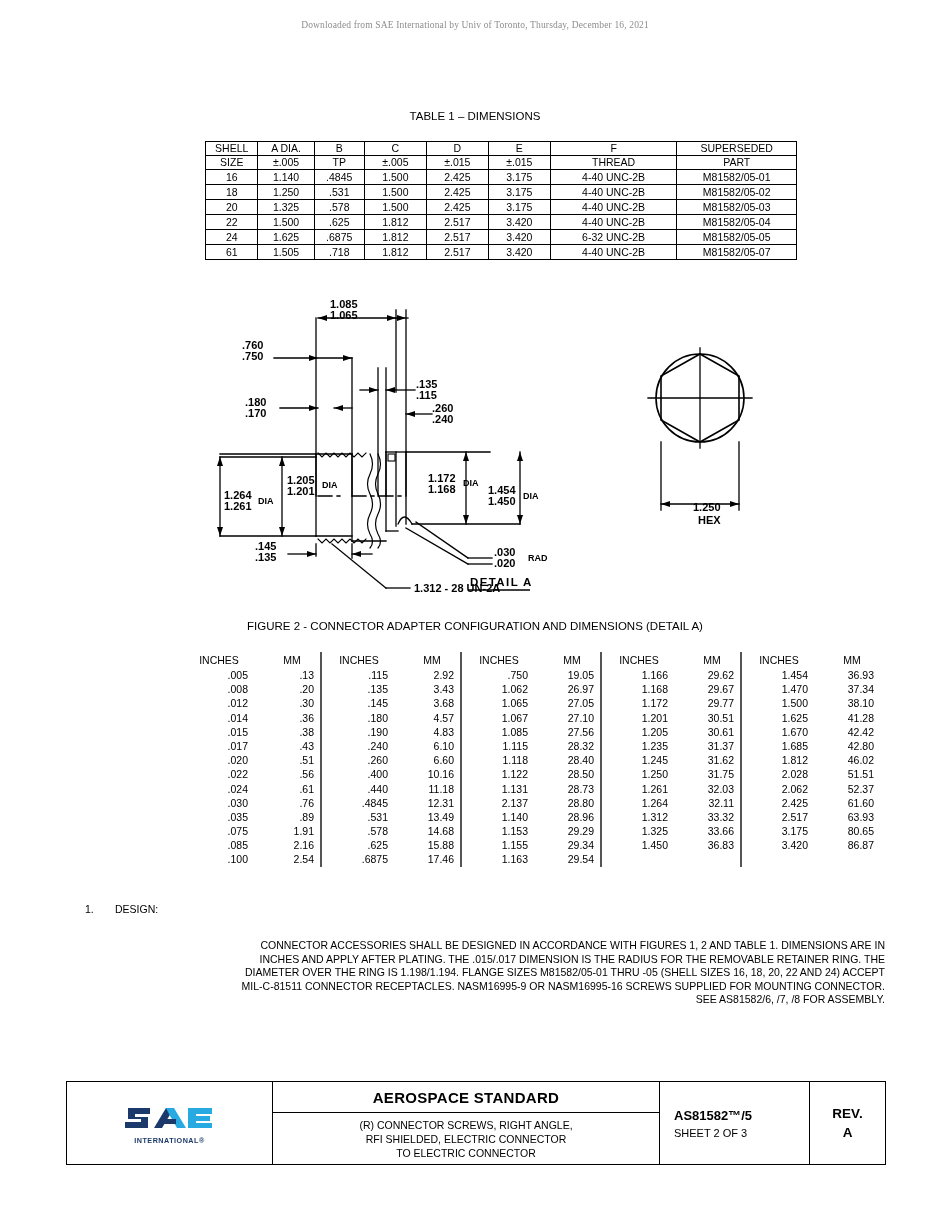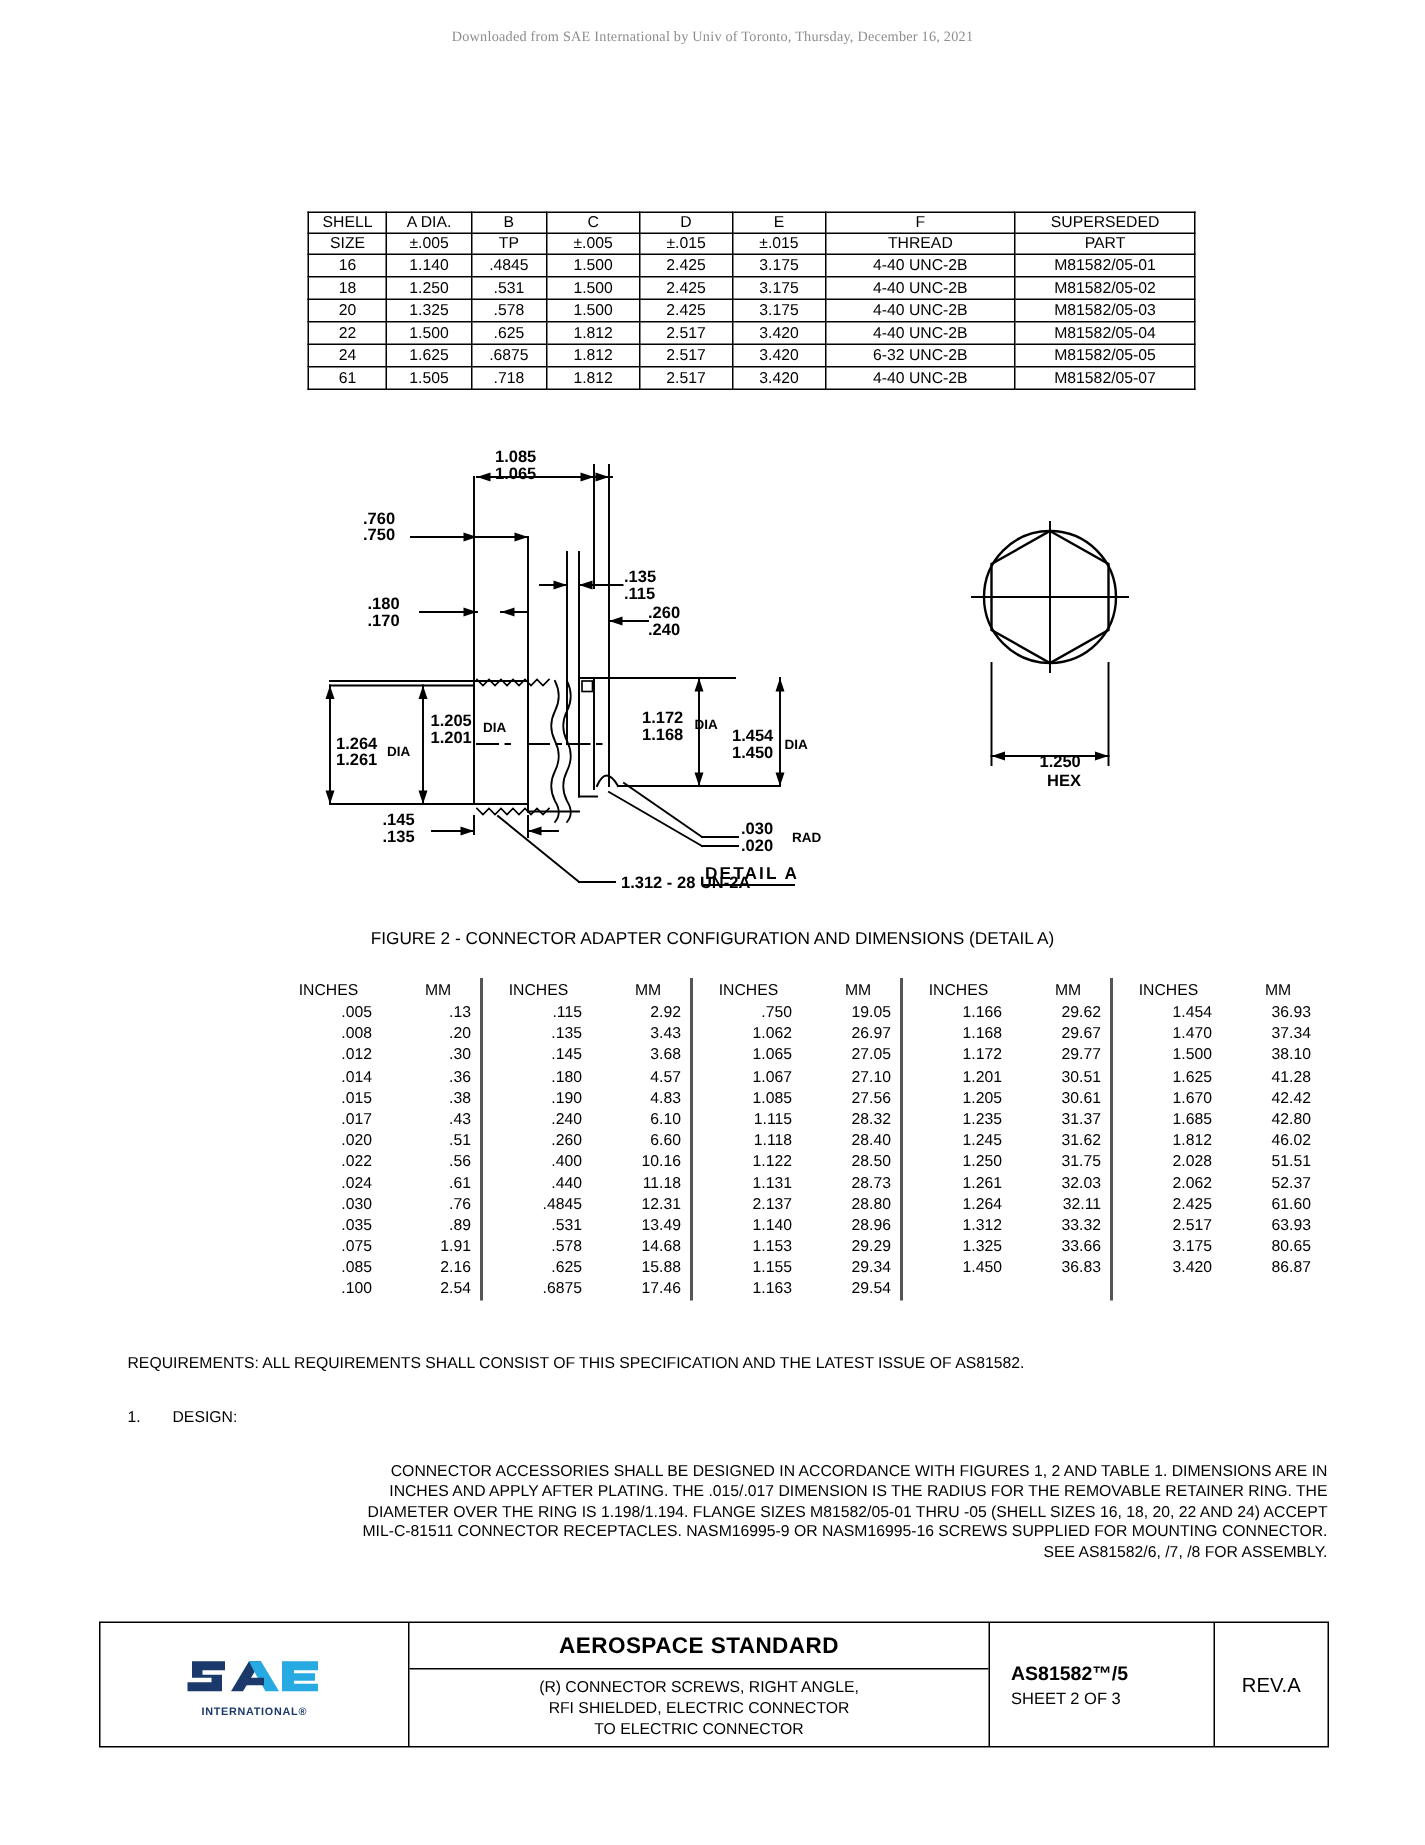--- a/index.html
+++ b/index.html
@@ -78,35 +78,36 @@
   .tb-mid-top { height:30px; border-bottom:1.2px solid #000; display:flex;
                 align-items:center; justify-content:center; }
   .tb-mid-top span { font-size:15px; font-weight:bold; letter-spacing:.3px; }
   .tb-mid-bot { flex:1; display:flex; flex-direction:column; align-items:center;
                 justify-content:center; font-size:10.5px; line-height:14px; text-align:center; }
   .tb-doc { width:150px; border-right:1.5px solid #000; display:flex;
             flex-direction:column; align-items:flex-start; justify-content:center;
             padding-left:14px; box-sizing:border-box; }
   .tb-doc .docno { font-size:13px; font-weight:bold; }
   .tb-doc .sheet { font-size:11px; margin-top:4px; }
-  .tb-rev { width:75px; display:flex; flex-direction:row; align-items:center;
-            justify-content:center; font-size:13.5px; font-weight:normal; line-height:19px; }
+  .tb-rev { width:75px; display:flex; flex-direction:column; align-items:center;
+            justify-content:center; font-size:13.5px; font-weight:bold; line-height:19px; }
 
   
   .sae-logo { position:absolute; left:50%; top:50%; transform:translate(-50%,-50%);
               width:92px; text-align:center; }
   .sae-int { font-size:7.2px; font-weight:bold; letter-spacing:.5px; margin-top:1px; }
 </style>
 </head>
 <body>
 
 <div class="page">
 
   <div class="watermark">Downloaded from SAE International by Univ of Toronto, Thursday, December 16, 2021</div>
 
+  <div class="table1-title">TABLE 1 – DIMENSIONS</div>
   <div class="table1-wrap">
     <table class="t1">
       <thead>
         <tr>
           <td class="c-shell">SHELL</td>
           <td class="c-a">A DIA.</td>
           <td class="c-b">B</td>
           <td class="c-c">C</td>
           <td class="c-d">D</td>
           <td class="c-e">E</td>
@@ -538,21 +539,20 @@
             <div class="cell">61.60</div>
             <div class="cell">63.93</div>
             <div class="cell">80.65</div>
             <div class="cell">86.87</div>
           </div>
         </div>
       </div>
   </div>
 
   <div class="req">
-    <p class="line1">REQUIREMENTS:  ALL REQUIREMENTS SHALL CONSIST OF THIS SPECIFICATION AND THE LATEST ISSUE OF AS81582.</p>
     <div class="design-row">
       <span class="design-num">1.</span>
       <span class="design-lbl">DESIGN:</span>
     </div>
     <div class="body-para" id="req-body">
         <div>CONNECTOR ACCESSORIES SHALL BE DESIGNED IN ACCORDANCE WITH FIGURES 1, 2  AND TABLE 1.  DIMENSIONS ARE IN</div>
         <div>INCHES AND APPLY AFTER PLATING.  THE .015/.017 DIMENSION IS THE RADIUS FOR THE REMOVABLE RETAINER RING.  THE</div>
         <div>DIAMETER OVER THE RING IS 1.198/1.194.  FLANGE SIZES M81582/05-01 THRU -05 (SHELL SIZES 16, 18, 20, 22 AND 24) ACCEPT</div>
         <div>MIL-C-81511 CONNECTOR RECEPTACLES.  NASM16995-9 OR NASM16995-16 SCREWS SUPPLIED FOR MOUNTING CONNECTOR.</div>
         <div>SEE AS81582/6, /7, /8 FOR ASSEMBLY.</div>

